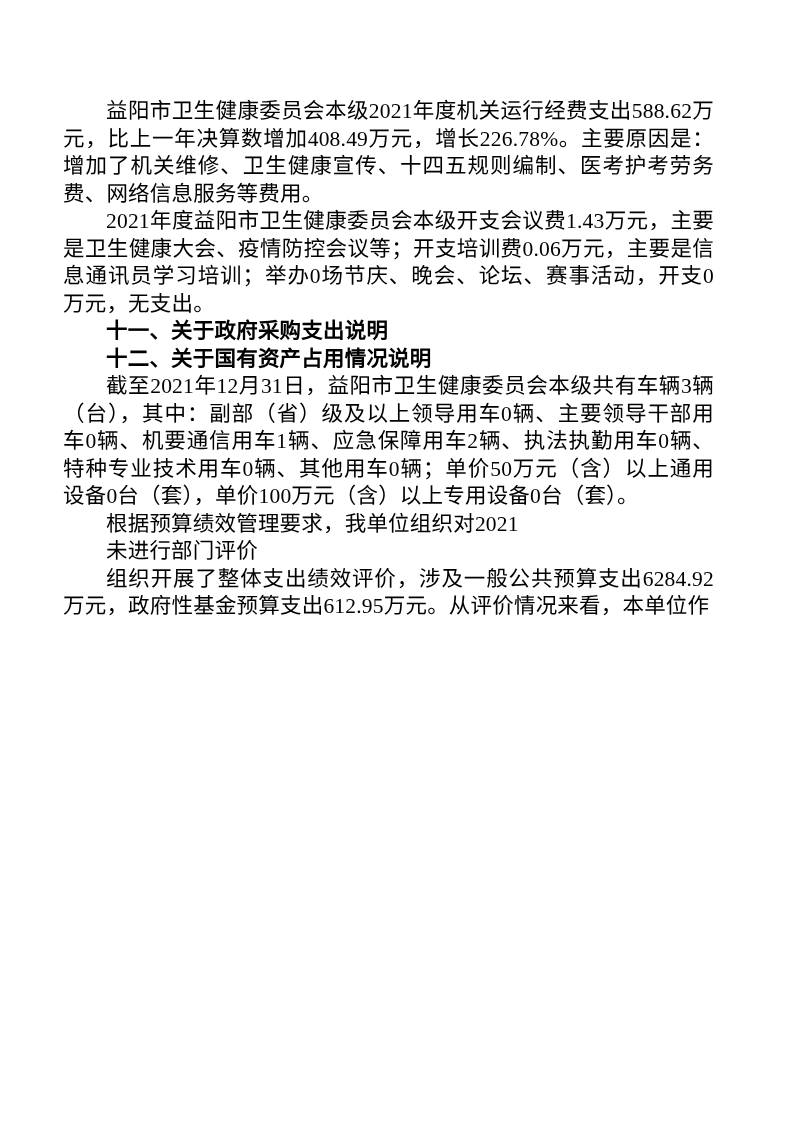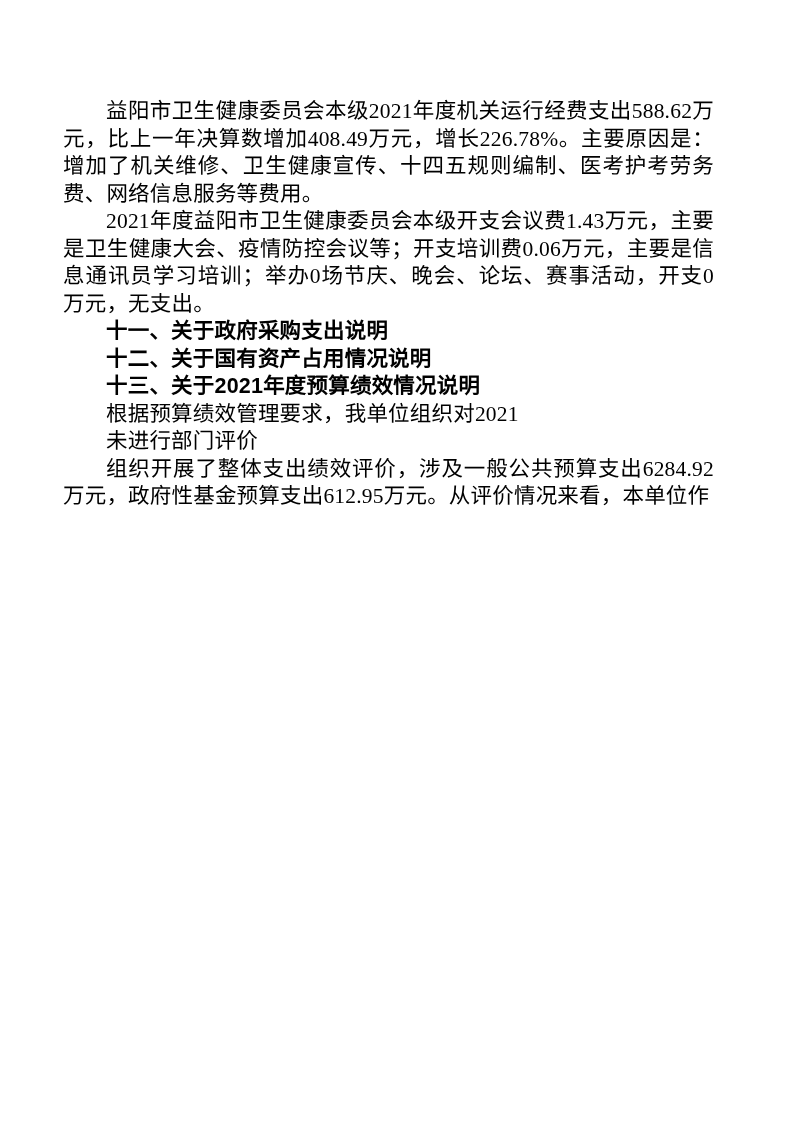--- a/index.html
+++ b/index.html
@@ -74,22 +74,22 @@
   <p class="para">益阳市卫生健康委员会本级2021年度机关运行经费支出588.62万元，比上一年决算数增加408.49万元，增长226.78%。主要原因是：增加了机关维修、卫生健康宣传、十四五规则编制、医考护考劳务费、网络信息服务等费用。</p>
 
 
   <p class="para">2021年度益阳市卫生健康委员会本级开支会议费1.43万元，主要是卫生健康大会、疫情防控会议等；开支培训费0.06万元，主要是信息通讯员学习培训；举办0场节庆、晚会、论坛、赛事活动，开支0万元，无支出。</p>
 
   <p class="sec-heading">十一、关于政府采购支出说明</p>
 
 
   <p class="sec-heading">十二、关于国有资产占用情况说明</p>
 
+  <p class="para">截至2021年12月31日，益阳市卫生健康委员会本级共有车辆3辆（台），其中：副部（省）级及以上领导用车0辆、主要领导干部用车0辆、机要通信用车1辆、应急保障用车2辆、执法执勤用车0辆、特种专业技术用车0辆、其他用车0辆；单价50万元（含）以上通用设备0台（套），单价100万元（含）以上专用设备0台（套）。</p>
 
-  <p class="sec-heading">十三、关于2021年度预算绩效情况说明</p>
 
 
   <p class="single-line">根据预算绩效管理要求，我单位组织对2021</p>
 
 
   <p class="single-line">未进行部门评价</p>
 
   <p class="para">组织开展了整体支出绩效评价，涉及一般公共预算支出6284.92万元，政府性基金预算支出612.95万元。从评价情况来看，本单位作</p>
 </div>
 

